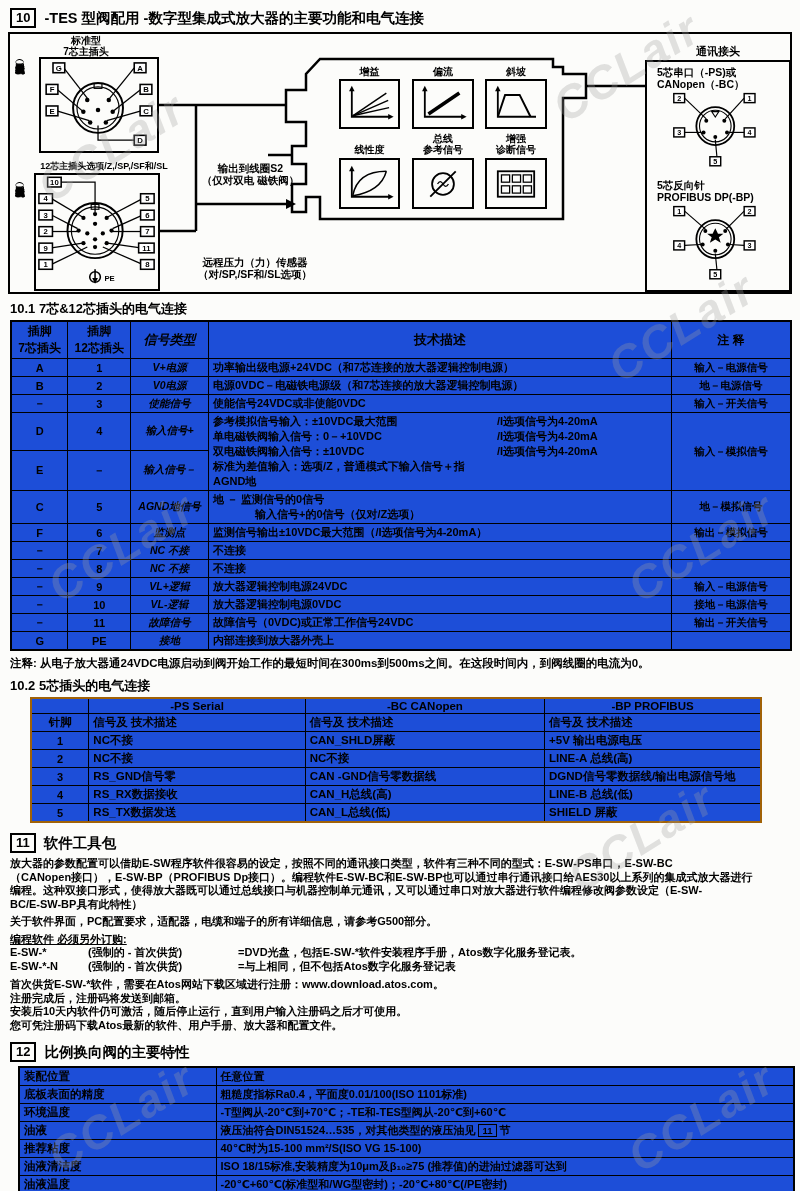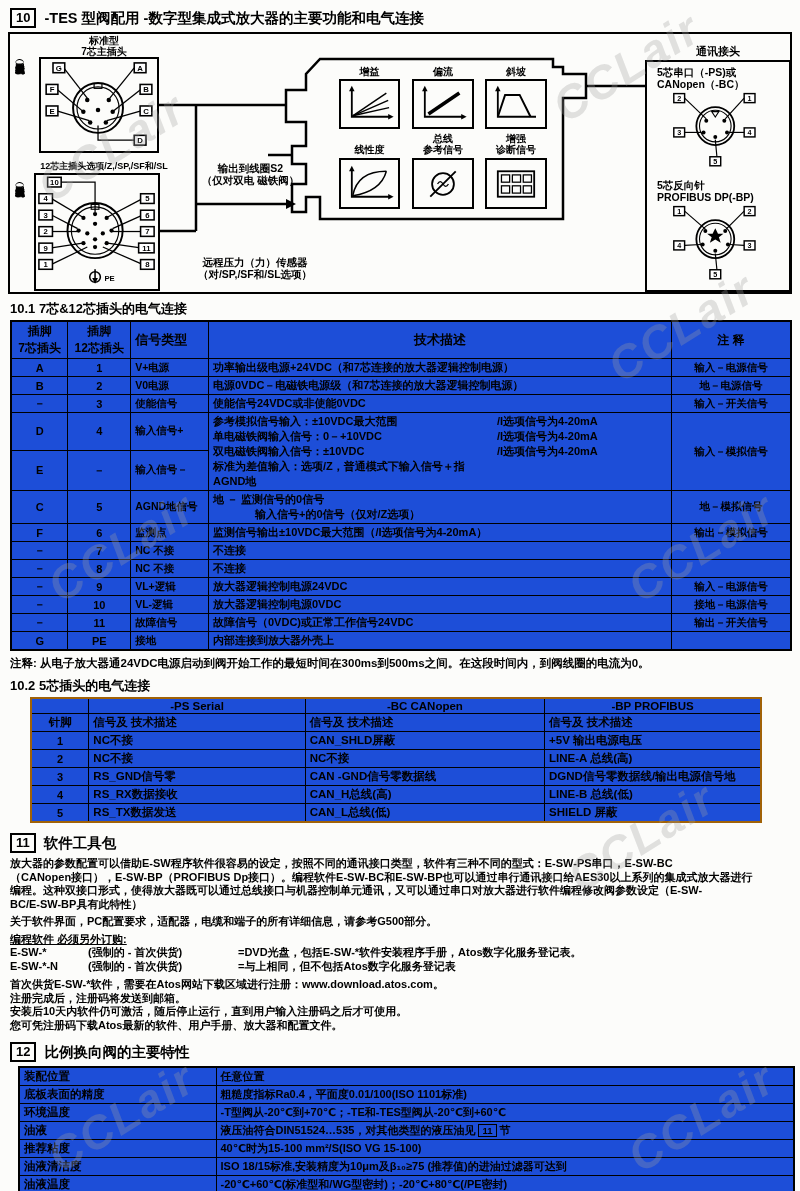--- a/index.html
+++ b/index.html
@@ -25,21 +25,21 @@
   .featbox { border:2px solid #000; display:flex; align-items:center; justify-content:center; background:#fcfcfa; }
   .s2label,.senslabel { font-size:10.5px; text-align:center; line-height:12px; white-space:nowrap; }
   .commbox { border:2px solid #000; padding:4px 2px; display:flex; flex-direction:column; align-items:center; background:#fcfcfa; }
   .commlbl { font-size:10.5px; line-height:12px; text-align:left; width:100%; padding-left:8px; white-space:nowrap; }
   svg text { font-family:"Liberation Sans","DejaVu Sans",sans-serif; font-weight:bold; }
   
   table { border-collapse:collapse; background:#1d4ed8; }
   td,th { border:1.5px solid #000; font-size:11px; padding:1px 4px; vertical-align:middle; }
   .t1 { width:782px; margin-left:10px; border:2px solid #000; }
   .t1 .c1{width:57px;text-align:center;} .t1 .c2{width:63px;text-align:center;}
-  .t1 .c3{width:78px;text-align:left;font-size:10.5px;} .t1 .c4{width:464px;}
+  .t1 .c3{width:78px;text-align:center;font-size:10.5px;font-style:italic;} .t1 .c4{width:464px;}
   .t1 .c5{width:120px;text-align:center;font-size:10.5px;}
   .t1 th { font-size:12px; text-align:center; }
   .de-line { display:grid; grid-template-columns:1fr 170px; font-size:11px; }
   .indent { padding-left:42px; display:block; }
   .note-line { font-size:11.5px; margin:5px 0 4px 10px; }
   .t2 { width:732px; margin-left:30px; border:2px solid #a16207; }
   .t2 .p{width:58px;text-align:center;} .t2 .ps{width:217px;} .t2 .bc{width:240px;} .t2 .bp{width:217px;}
   .t2 th { text-align:center; font-size:11.5px; }
   .t2 .sig { text-align:left; font-size:11.5px; }
   .sw-body { margin:2px 0 0 10px; font-size:11px; line-height:13.5px; }
@@ -77,21 +77,21 @@
       <line x1="150" y1="197" x2="186" y2="197" stroke="#000" stroke-width="2.5"></line>
       <line x1="186" y1="170" x2="278" y2="170" stroke="#000" stroke-width="2.5"></line>
       <polygon points="276,165 286,170 276,175" fill="#000"></polygon>
       <line x1="282" y1="121" x2="258" y2="121" stroke="#000" stroke-width="2.5"></line>
       <line x1="576" y1="52" x2="635" y2="52" stroke="#000" stroke-width="2.5"></line>
     </svg>
 
     <div class="abs vtext" style="left:3px;top:22px;height:110px;">（从放大器端看视图）</div>
     <div class="abs vtext" style="left:3px;top:145px;height:110px;">（从放大器端看视图）</div>
 
-    <div class="abs ctitle" style="left:34px;top:1px;width:120px;">
+    <div class="abs ctitle" style="left:16px;top:1px;width:120px;">
       <div>标准型</div>
       <div>7芯主插头</div>
     </div>
     <div class="abs connbox" style="left:29px;top:23px;width:120px;height:96px;">
       <svg width="116" height="92" viewBox="0 0 118 94">
         <circle cx="58" cy="50" r="25.5" fill="none" stroke="#000" stroke-width="2"></circle>
         <circle cx="58" cy="50" r="21.5" fill="none" stroke="#000" stroke-width="1.2"></circle>
         <rect x="54" y="25" width="8" height="5" fill="none" stroke="#000" stroke-width="1.2"></rect>
         <g fill="#000">
           <circle cx="47" cy="42" r="2.3"></circle>

